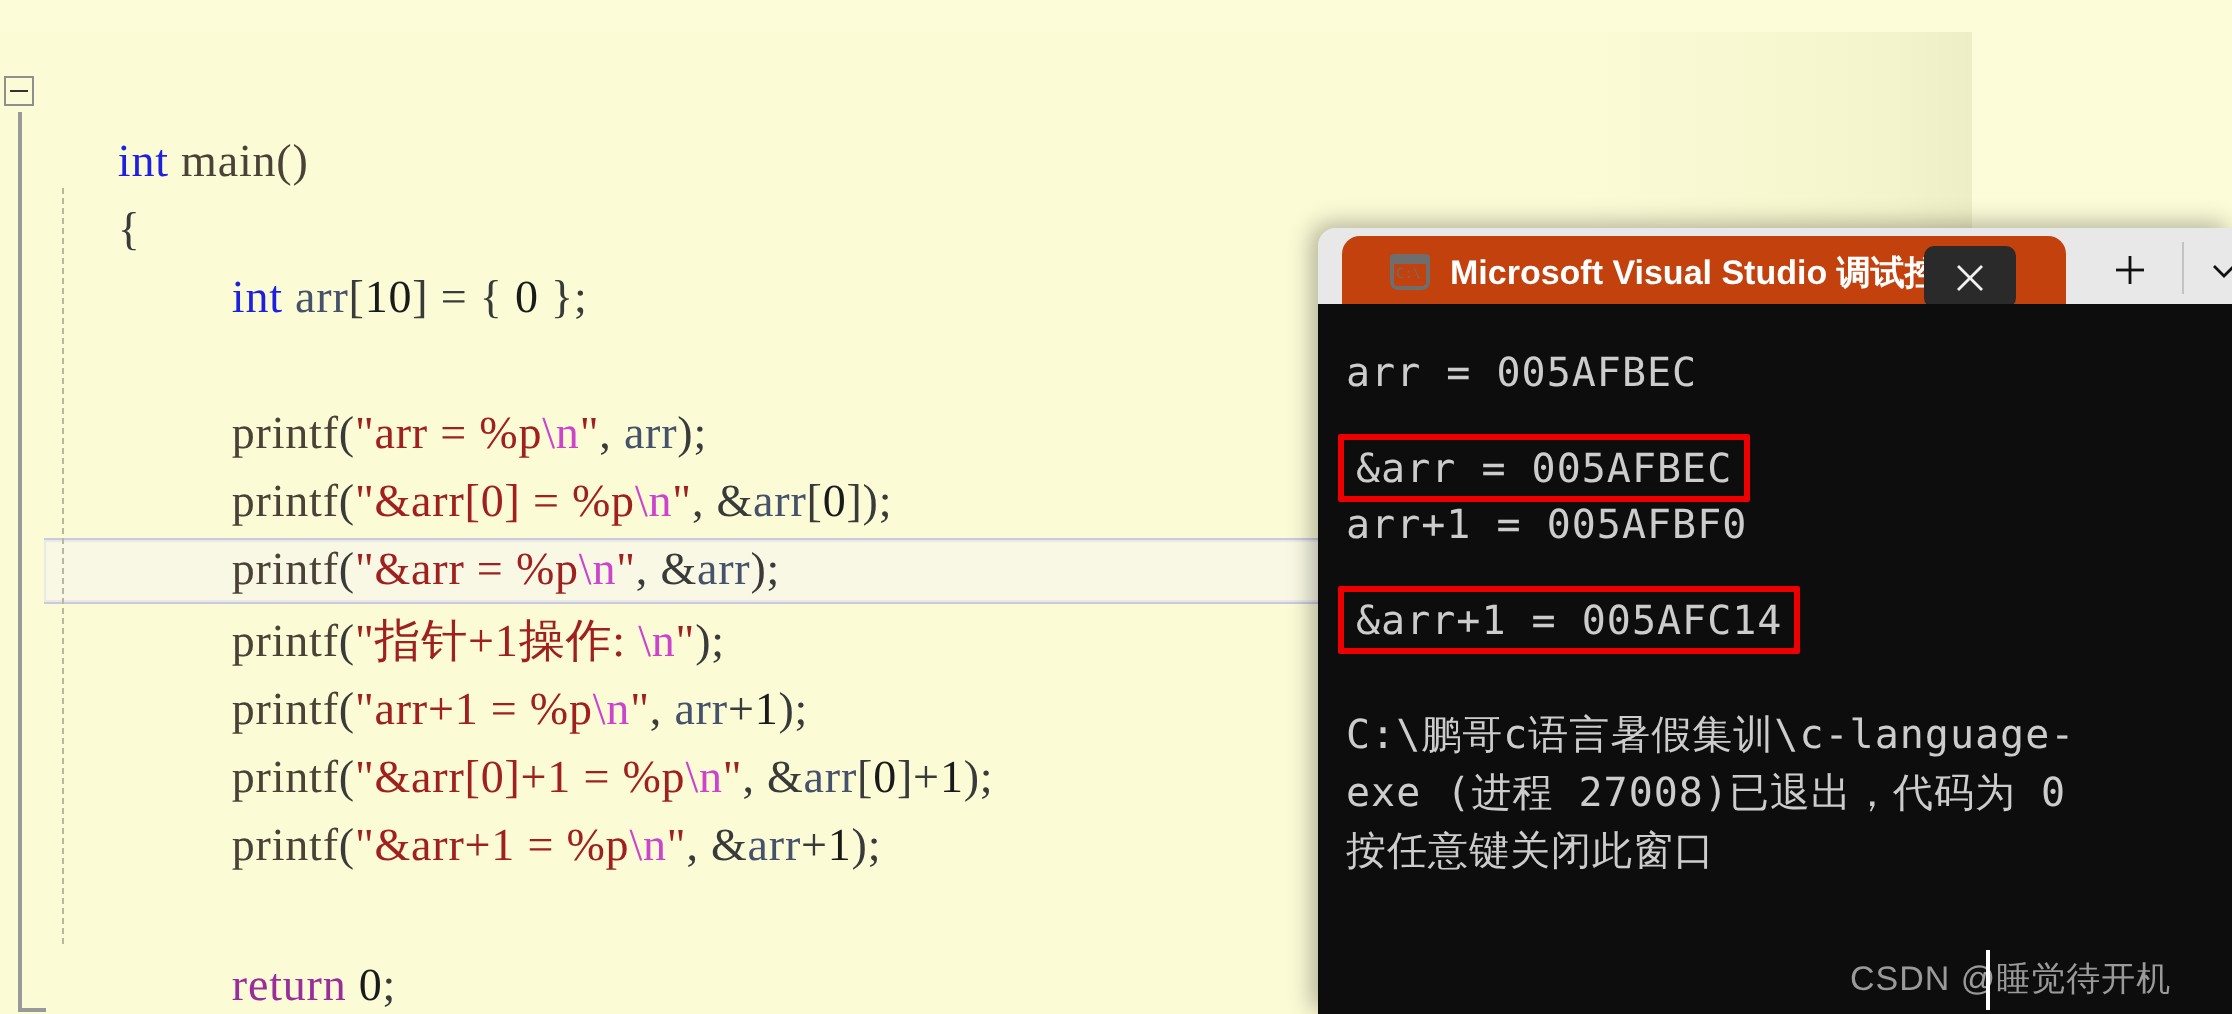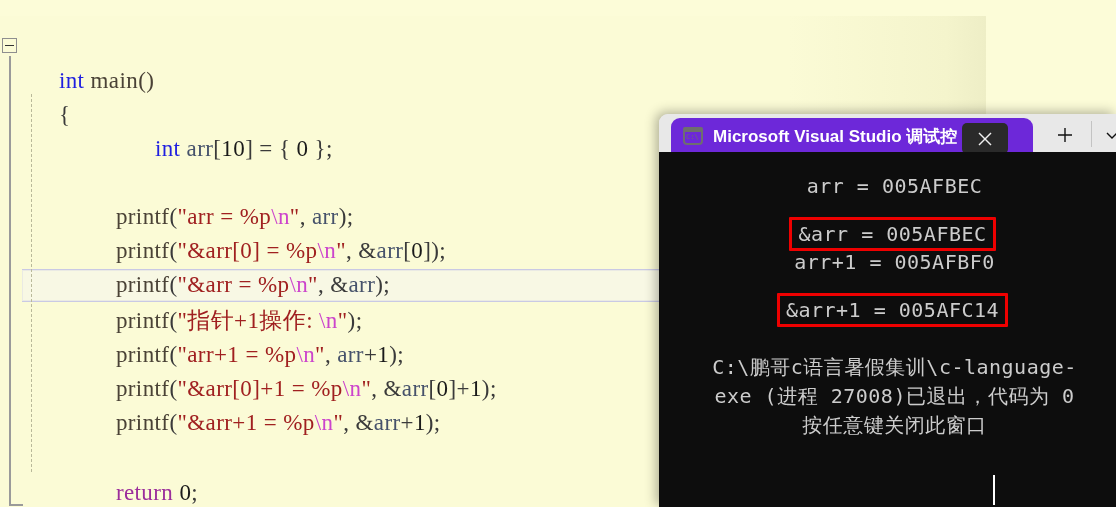--- a/index.html
+++ b/index.html
@@ -115,26 +115,26 @@
     position: absolute;
     left: 0; top: 0;
     width: 457px; height: 40px;
     background: #e8e8e8;
   }
 
   #tab-active {
     position: absolute;
     left: 12px; top: 4px;
     width: 362px; height: 36px;
-    background: #6d28d9;
+    background: #c2410c;
     border-top-left-radius: 9px;
     border-top-right-radius: 9px;
     display: flex;
     align-items: center;
-    padding-left: 12px;
+    padding-left: 24px;
     overflow: hidden;
     justify-content: flex-end;
   }
 
   #tab-icon {
     width: 20px; height: 18px;
     border: 2px solid #6e6e6e;
     border-radius: 4px;
     position: relative;
     flex: 0 0 auto;
@@ -199,21 +199,20 @@
     width: 26px; height: 26px;
     display: flex; align-items: center; justify-content: center;
   }
 
   #console-body {
     position: absolute;
     left: 0; top: 38px;
     width: 457px; height: 355px;
     background: #0d0d0d;
     padding: 20px 0 0 8px;
-    text-align: center;
   }
 
   .con-line {
     color: #cccccc;
     font-size: 20px;
     line-height: 29px;
     white-space: pre;
     height: 29px;
     position: relative;
     padding-left: 6px;
@@ -264,21 +263,21 @@
     <div id="indent-guide"></div>
 
     <div class="code-line" style="top:14px;">
       <span class="txt"><span class="kw">int</span> <span class="fn">main</span><span class="punct">()</span></span>
     </div>
 
     <div class="code-line" style="top:48px;">
       <span class="txt" style="padding-left:22px;"><span class="plain">{</span></span>
     </div>
 
-    <div class="code-line" style="top:82px;padding-left:39px;">
+    <div class="code-line" style="top:82px;">
       <span class="txt" style="padding-left:79px;"><span class="kw">int</span> <span class="ident">arr</span><span class="plain">[</span><span class="num">10</span><span class="plain">] = { </span><span class="num">0</span><span class="plain"> };</span></span>
     </div>
 
     <div class="code-line" style="top:150px;">
       <span class="txt" style="padding-left:79px;"><span class="fn">printf</span><span class="plain">(</span><span class="str">"arr = %p</span><span class="esc">\n</span><span class="str">"</span><span class="plain">, </span><span class="ident">arr</span><span class="plain">);</span></span>
     </div>
 
     <div class="code-line" style="top:184px;">
       <span class="txt" style="padding-left:79px;"><span class="fn">printf</span><span class="plain">(</span><span class="str">"&amp;arr[0] = %p</span><span class="esc">\n</span><span class="str">"</span><span class="plain">, &amp;</span><span class="ident">arr</span><span class="plain">[</span><span class="num">0</span><span class="plain">]);</span></span>
     </div>
@@ -350,17 +349,18 @@
       </div>
       <div class="con-line">arr+1 = 005AFBF0</div>
       <div class="boxwrap">
         <span class="con-line boxed">&amp;arr+1 = 005AFC14</span>
       </div>
       <div class="con-line blank">&nbsp;</div>
       <div class="con-line">C:\鹏哥c语言暑假集训\c-language-</div>
       <div class="con-line">exe (进程 27008)已退出，代码为 0</div>
       <div class="con-line">按任意键关闭此窗口</div>
 
+      <div id="watermark">CSDN @睡觉待开机</div>
       <div id="caret"></div>
     </div>
   </div>
 
 </div>
 
 </body></html>

